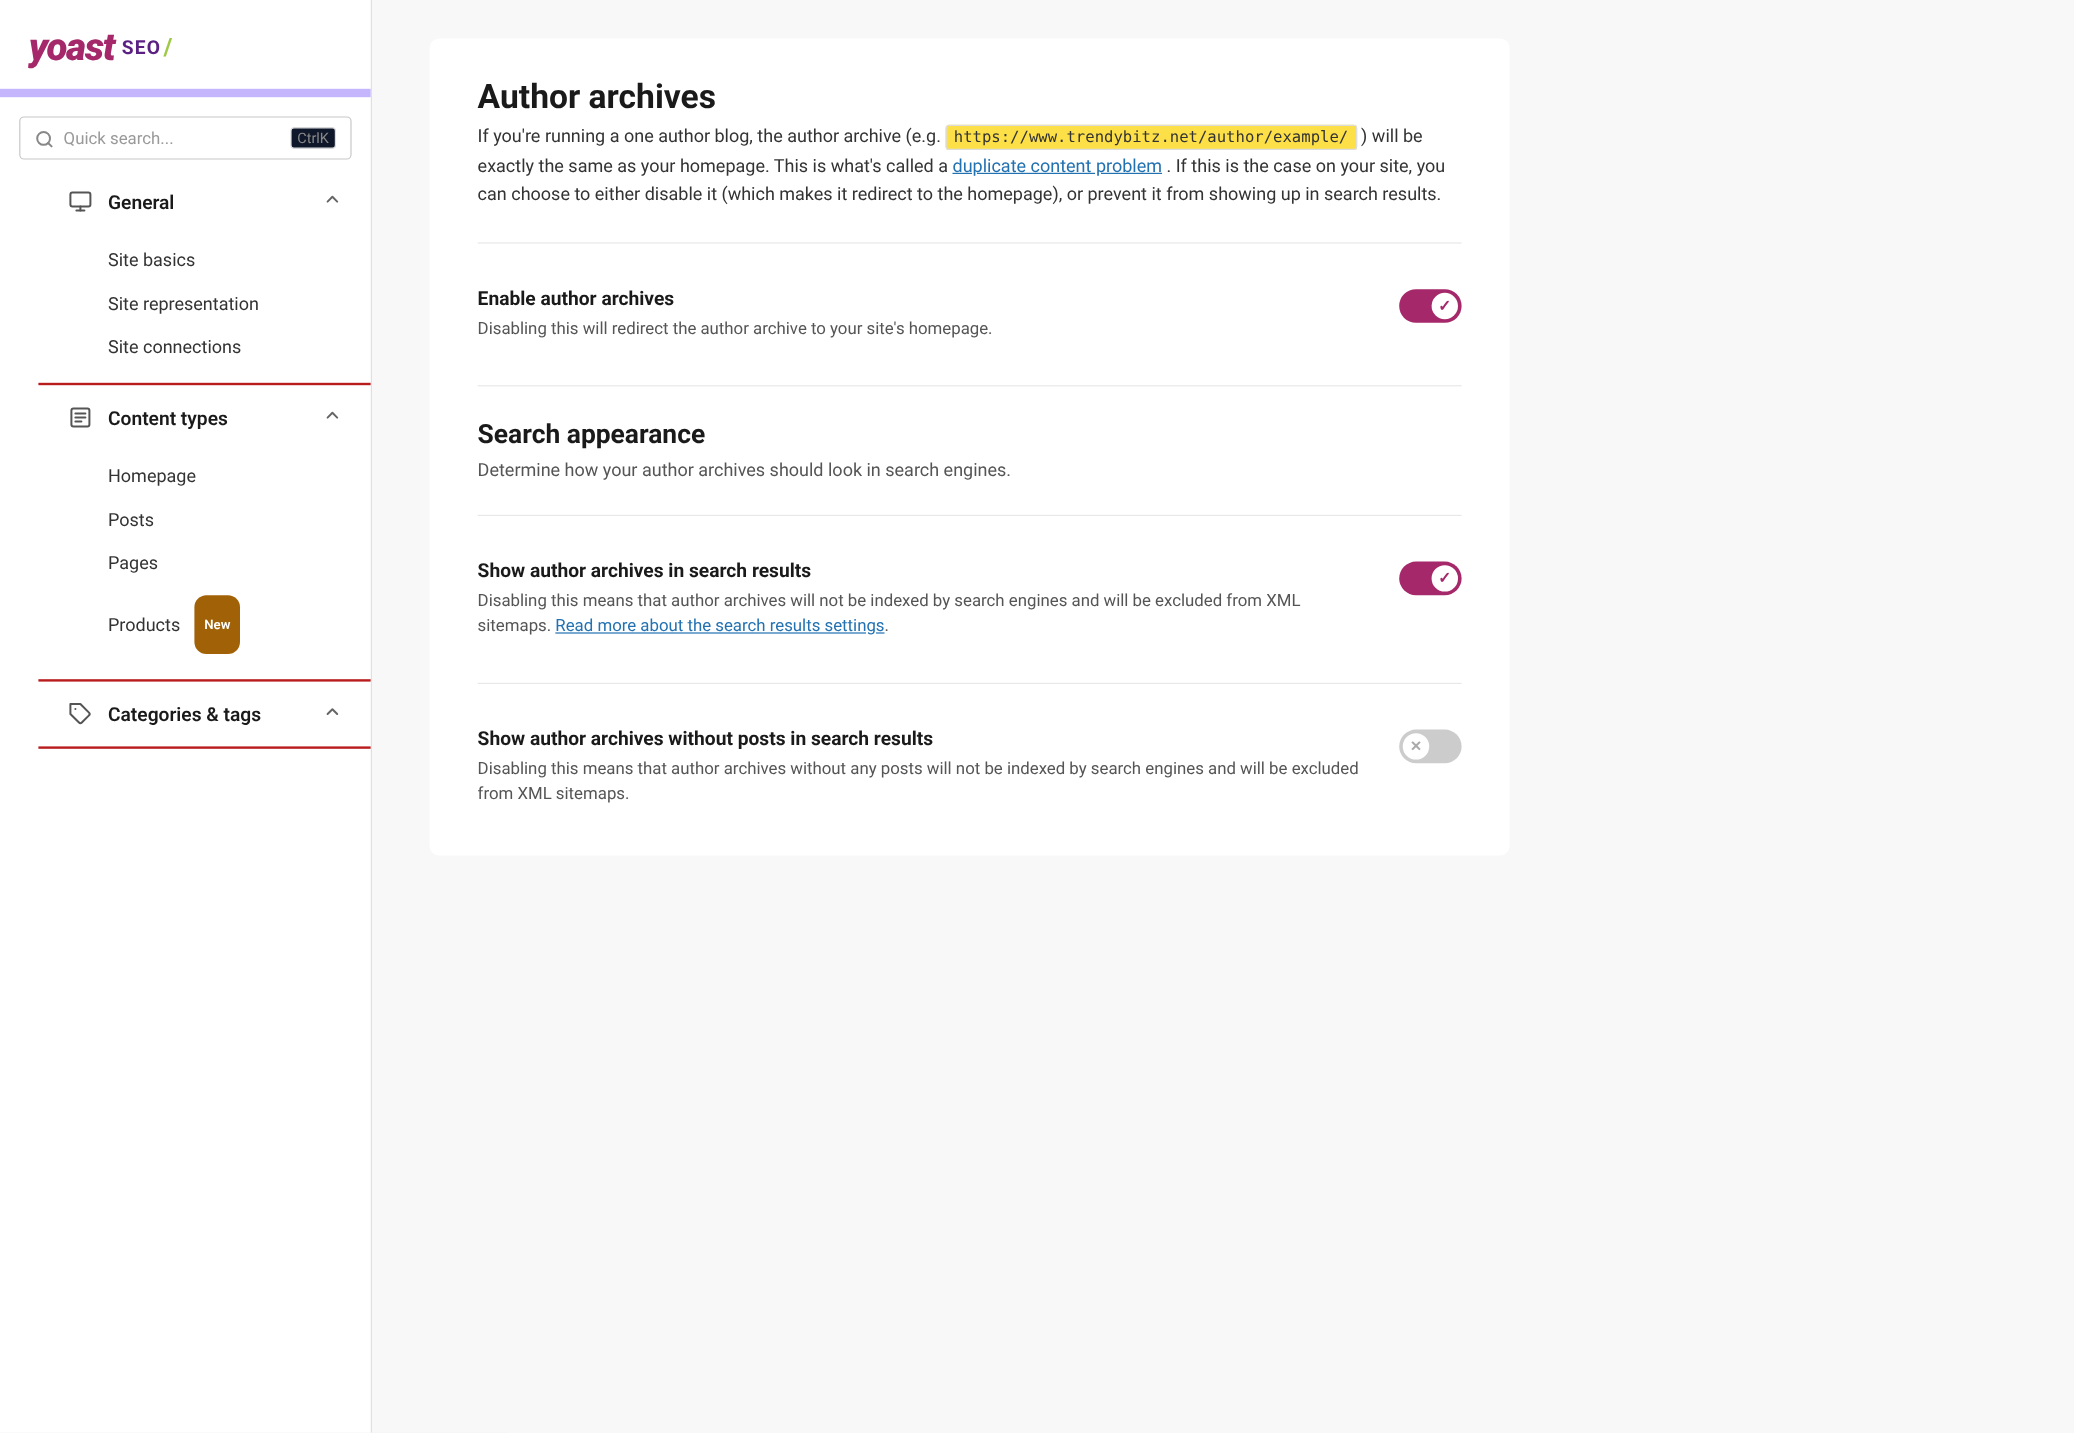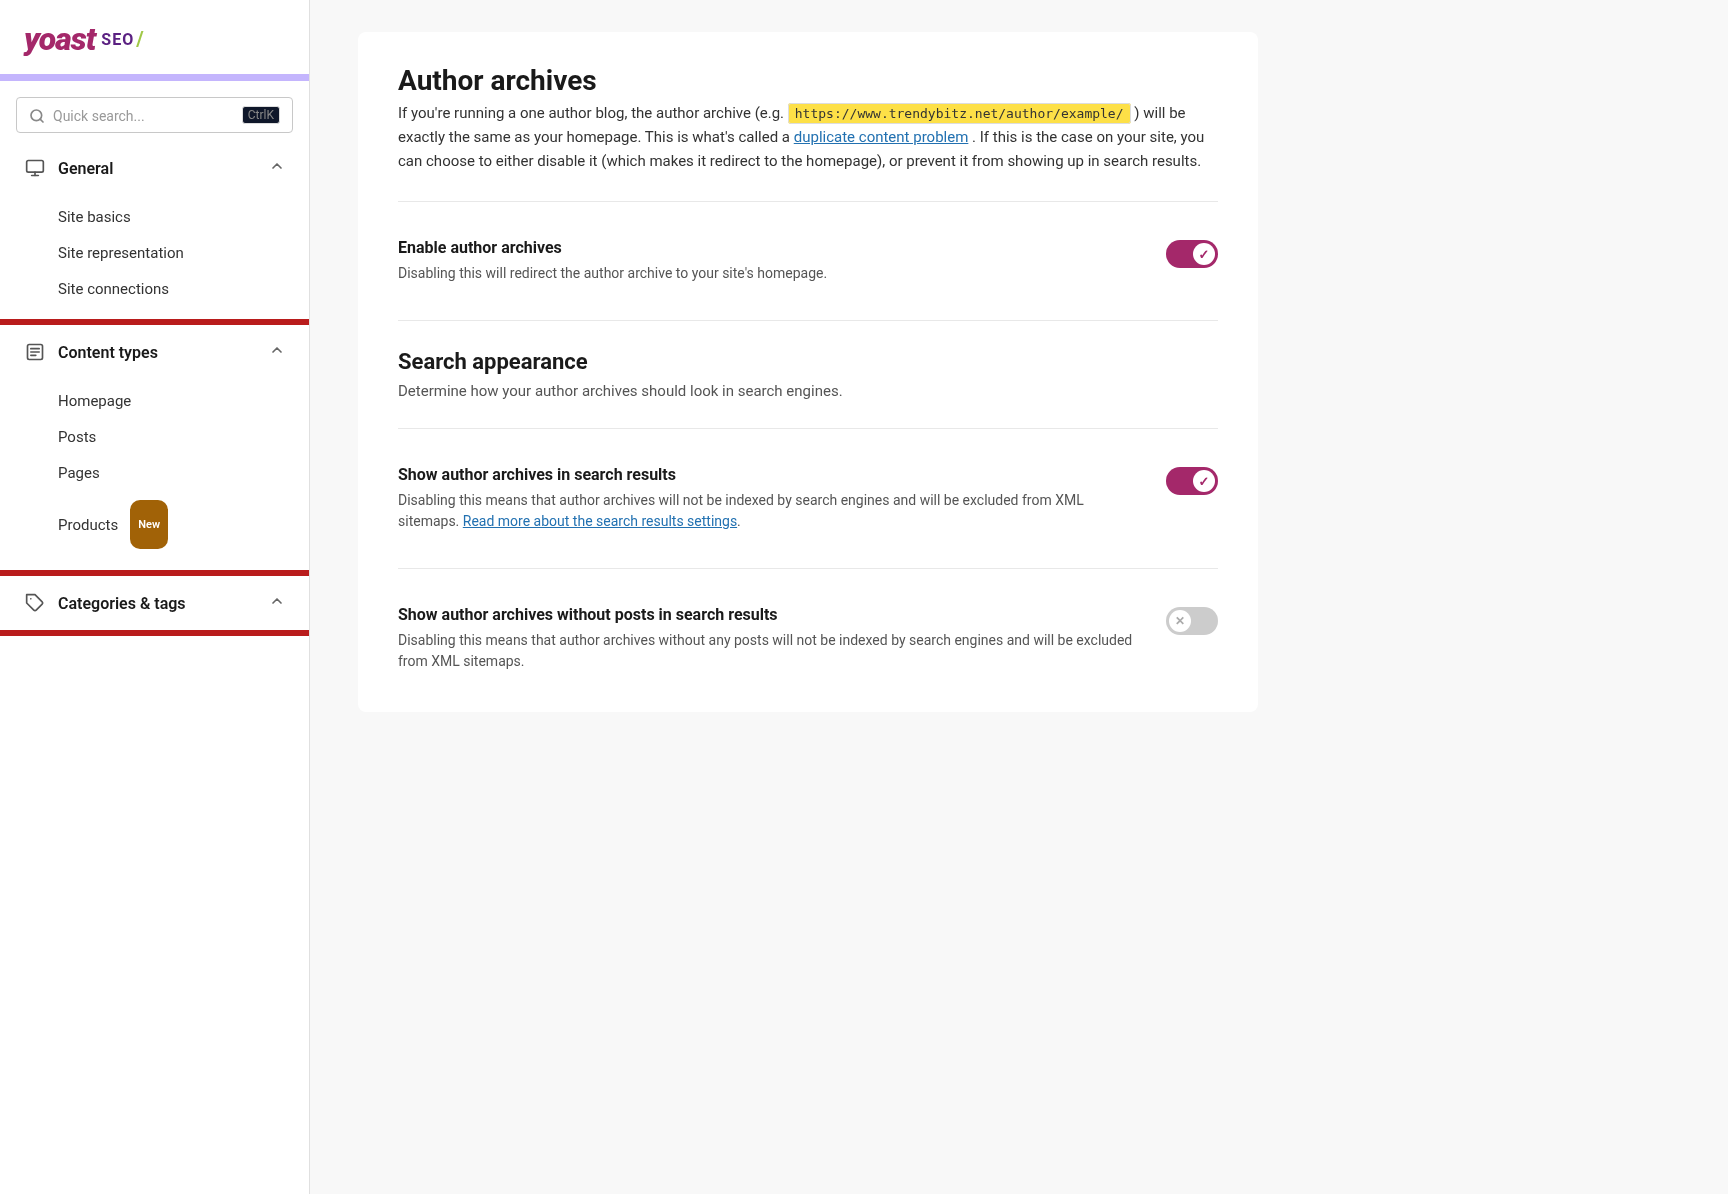--- a/index.html
+++ b/index.html
@@ -83,21 +83,22 @@
       font-size: 12px;
       color: #888;
       background: #0f172a;
       border: 1px solid #ddd;
       border-radius: 3px;
       padding: 1px 5px;
     }
 
     
     .nav-section {
-      border-bottom: 6px solid #b91c1c;
+      border-bottom: 2px solid #b91c1c;
+      margin-left: 32px;
     }
 
     .nav-section-header {
       display: flex;
       align-items: center;
       padding: 16px 24px;
       cursor: pointer;
       gap: 12px;
     }
 

